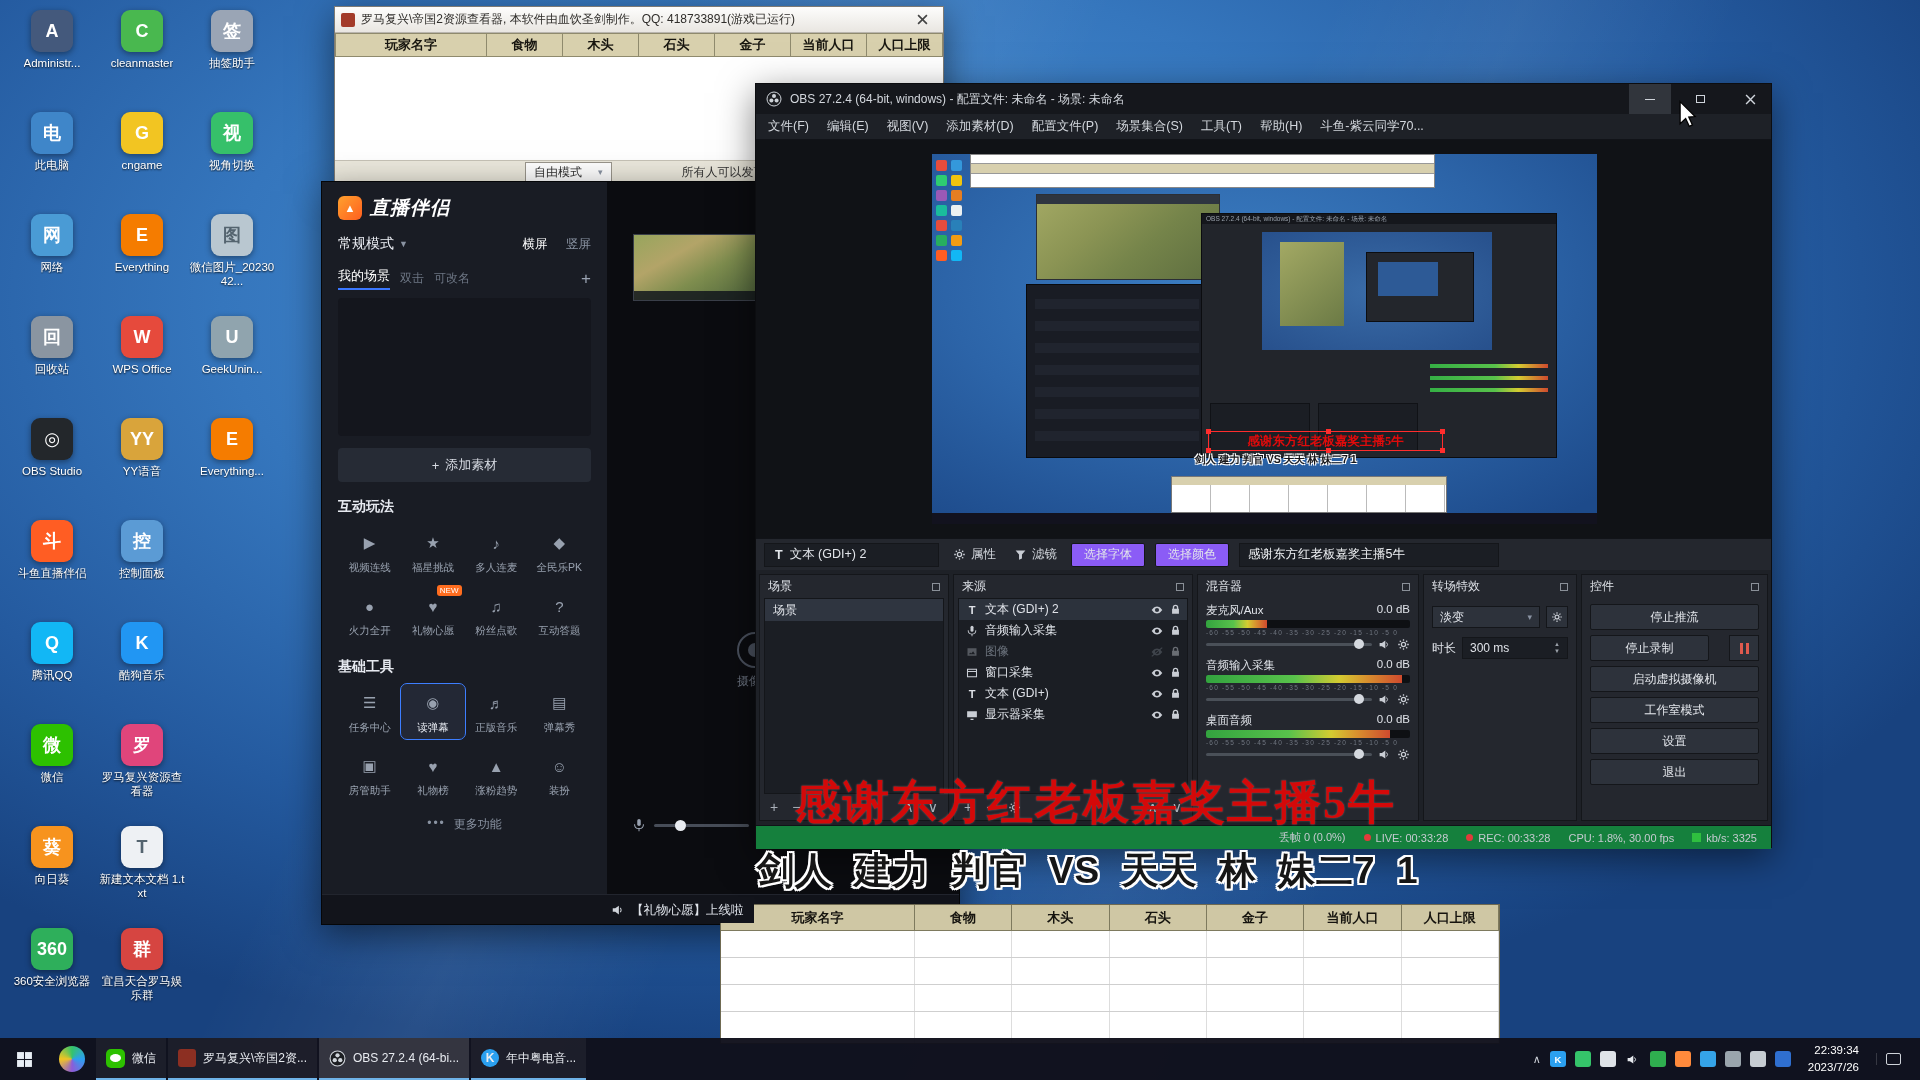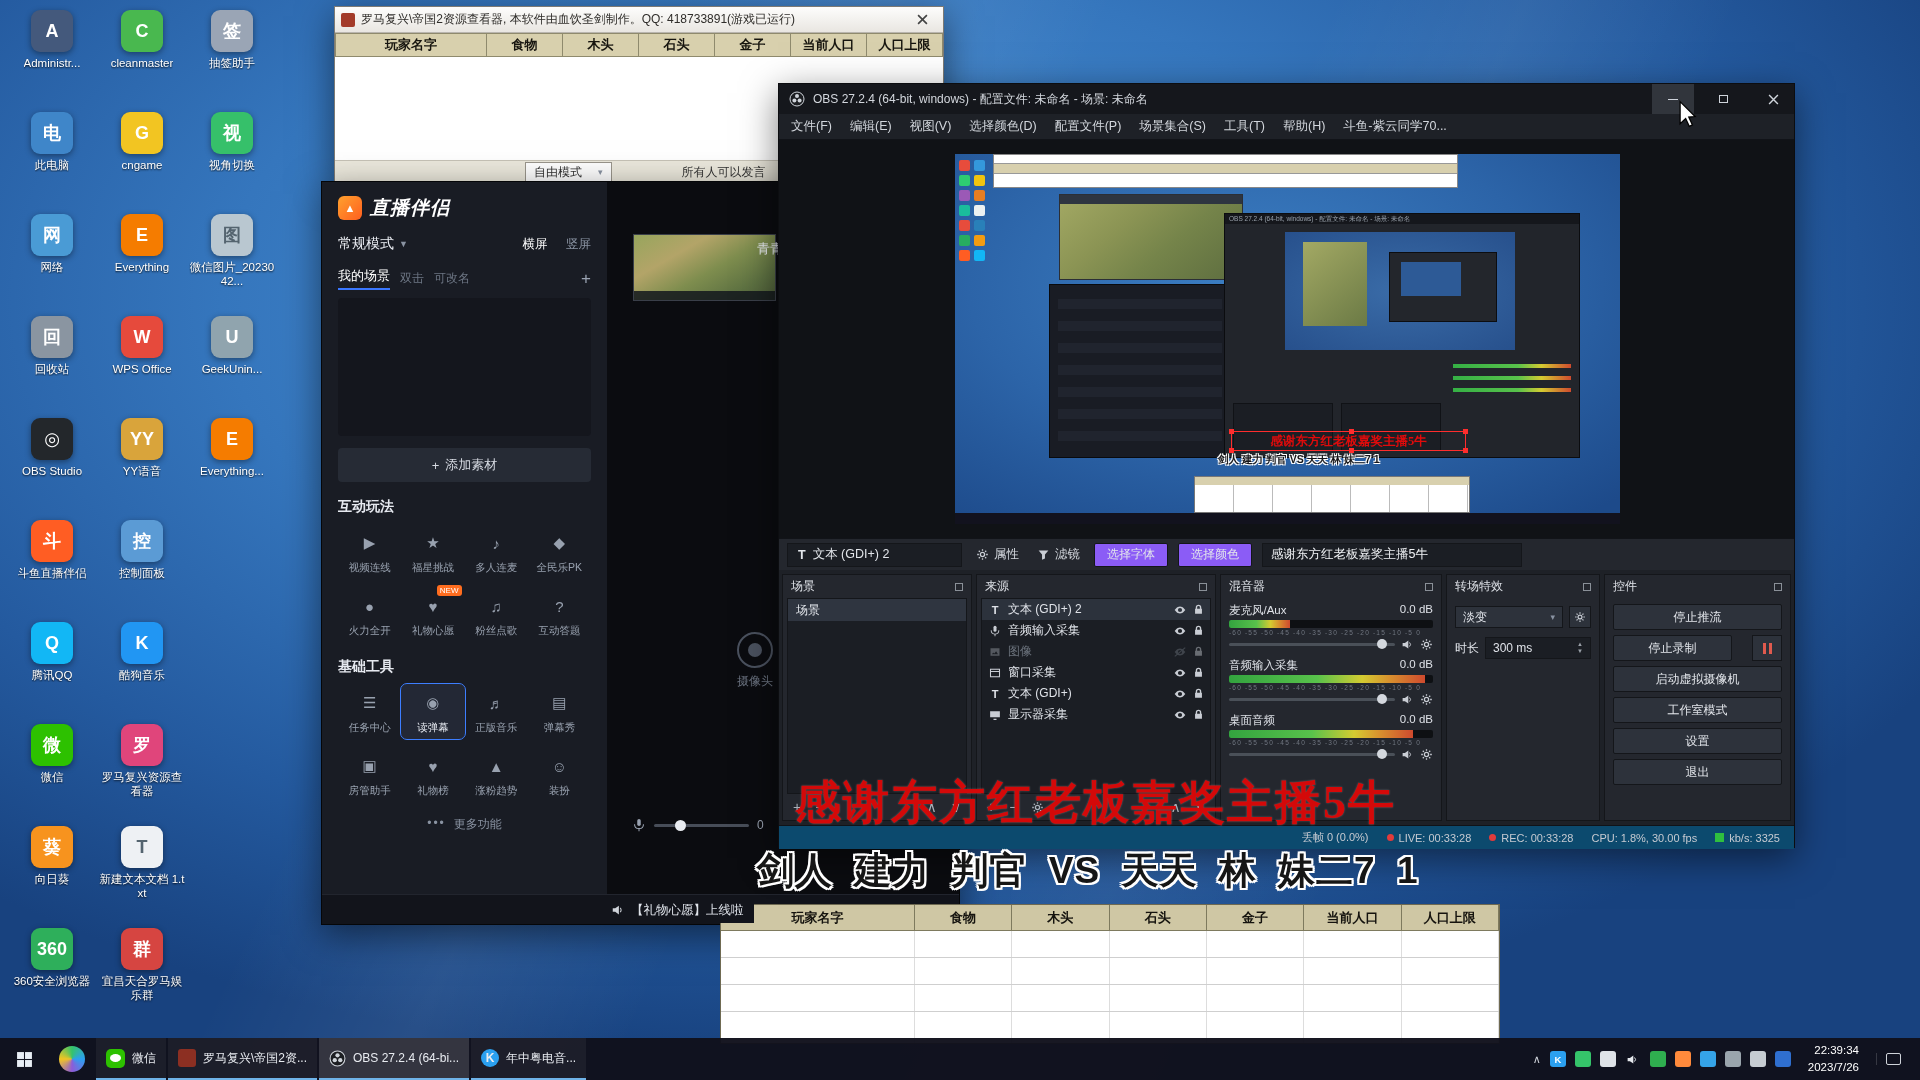--- a/index.html
+++ b/index.html
@@ -77,21 +77,21 @@
   .lc-thumblabel { position:absolute; left:150px; top:58px; font-size:13px; color:#e8ebf1; }
   .lc-cam { position:absolute; left:118px; top:448px; width:60px; text-align:center; color:#6b7380; font-size:12px; }
   .lc-vol { position:absolute; left:25px; top:636px; display:flex; align-items:center; gap:8px; color:#98a1af; font-size:12px; }
   .track { position:relative; width:95px; height:3px; background:#474d58; border-radius:2px; }
   .knob { position:absolute; left:22%; top:-4px; width:11px; height:11px; border-radius:50%; background:#e8ebf0; }
   .lc-bottom { position:absolute; left:0; bottom:0; width:100%; height:30px; background:#12141b; border-top:1px solid #22252e; }
   #marquee { position:absolute; left:601px; top:897px; height:26px; z-index:6; display:flex; align-items:center; gap:6px;
     background:#12141b; padding:0 10px; color:#dfe3ea; font-size:12.5px; white-space:nowrap; }
 
   
-  #win-obs { left:778px; top:83px; width:1017px; height:765px; background:#1e2127; border:1px solid #0c0d10; z-index:5; }
+  #win-obs { left:755px; top:83px; width:1017px; height:765px; background:#1e2127; border:1px solid #0c0d10; z-index:5; }
   .obs-title { height:30px; background:#15171c; display:flex; align-items:center; padding:0 0 0 10px; gap:8px; }
   .obs-title-text { flex:1; font-size:12px; color:#d3d7dd; white-space:nowrap; overflow:hidden; }
   .wbtn { width:42px; height:30px; display:flex; align-items:center; justify-content:center; }
   .wbtn.minh { background:#31353c; }
   .sh-min { width:10px; height:1px; background:#cfd4db; }
   .sh-max { width:9px; height:8px; border:1px solid #cfd4db; }
   .obs-menu { height:26px; display:flex; align-items:center; gap:18px; padding:0 12px; font-size:12.5px; color:#d3d7dd;
     border-bottom:1px solid #111318; }
   .obs-preview { position:relative; height:398px; background:#101216; overflow:hidden; }
   .capture { position:absolute; left:176px; top:14px; width:665px; height:370px; overflow:hidden;
@@ -169,21 +169,21 @@
   .spin-ud { display:flex; flex-direction:column; font-size:6px; color:#9aa0a8; line-height:1.1; }
   .ct-b { padding:6px 8px; display:flex; flex-direction:column; gap:5px; }
   .ct-btn { height:26px; width:100%; background:#2d323b; border:1px solid #14161a; color:#e3e6eb; font-size:12px;
     border-radius:2px; font-family:inherit; }
   .ct-row { display:flex; gap:20px; }
   .ct-row .ct-btn { flex:1; }
   .ct-pause { width:30px; height:26px; background:#2d323b; border:1px solid #14161a; display:flex; align-items:center;
     justify-content:center; gap:3px; }
   .ct-pause i { width:3px; height:11px; background:#e05a4e; }
   .obs-status { height:24px; display:flex; align-items:center; justify-content:flex-end; gap:18px; padding:0 14px;
-    font-size:11px; color:#c6cad1; background:#0c4a6e; border-top:1px solid #111318; }
+    font-size:11px; color:#c6cad1; background:#15803d; border-top:1px solid #111318; }
   .st-it { display:flex; align-items:center; gap:5px; white-space:nowrap; }
   .dot-r { width:7px; height:7px; border-radius:50%; background:#e23b3b; }
   .sq-g { width:9px; height:9px; background:#2fbf3f; }
 
   
   #ov1 { position:absolute; left:795px; top:772px; z-index:6; color:#d40909; white-space:nowrap;
     font-family:"Liberation Serif","DejaVu Serif",serif; font-size:46px; font-weight:bold; letter-spacing:2px;
     text-shadow:0 0 2px rgba(255,255,255,.3); }
   #ov2 { position:absolute; left:757px; top:846px; z-index:6; color:#161616; white-space:nowrap;
     font-size:37px; font-weight:bold; letter-spacing:1px; word-spacing:10px;
@@ -514,21 +514,21 @@
       <span class="wbtn">
           <svg width="11" height="11" viewBox="0 0 10 10">
             <path d="M1 1l8 8M9 1l-8 8" stroke="#cfd4db" stroke-width="1.3"></path>
           </svg>
         </span>
     </div>
     <div class="obs-menu">
       <span>文件(F)</span>
       <span>编辑(E)</span>
       <span>视图(V)</span>
-      <span>选择颜色(D)</span>
+      <span>添加素材(D)</span>
       <span>配置文件(P)</span>
       <span>场景集合(S)</span>
       <span>工具(T)</span>
       <span>帮助(H)</span>
       <span>斗鱼-紫云同学70...</span>
     </div>
 
     <div class="obs-preview">
       <div class="capture">
         <div class="cap-tt"></div>

